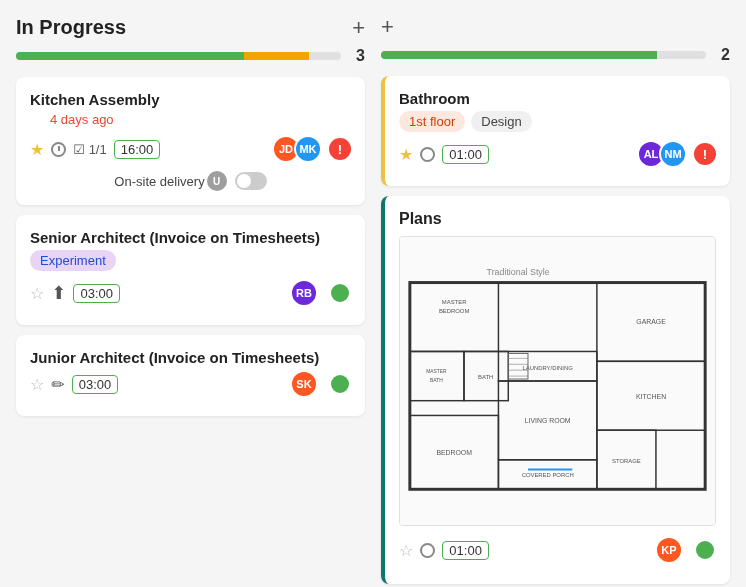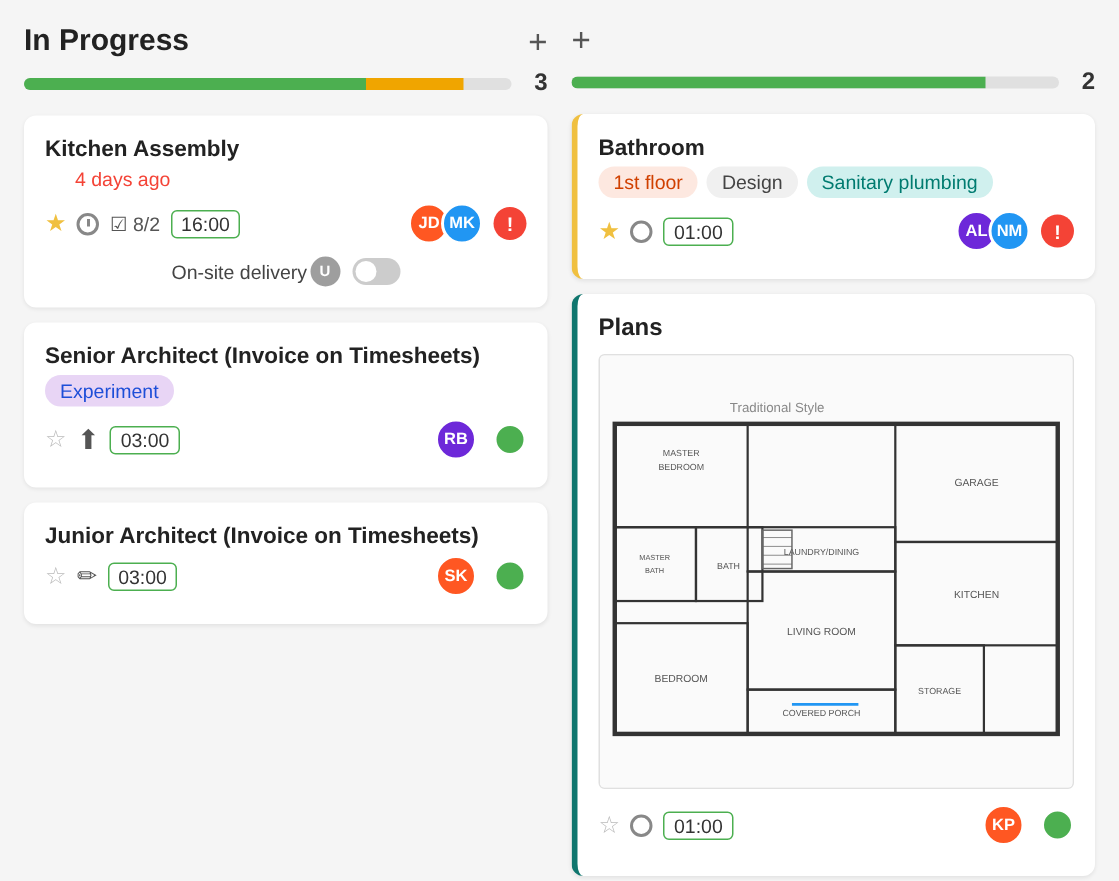--- a/index.html
+++ b/index.html
@@ -240,21 +240,21 @@
       </div>
       <span class="progress-count">3</span>
     </div>
 
     <div class="card">
       <div class="card-title">Kitchen Assembly</div>
       <div class="card-subtitle">4 days ago</div>
       <div class="card-row">
         <span class="icon-star">★</span>
         <span class="icon-clock" style="width:15px;height:15px;border:2px solid #888;border-radius:50%;display:inline-block;flex-shrink:0;"></span>
-        <span class="icon-check">☑ <span>8/2</span></span>
+        <span class="icon-check">☑ <span>1/1</span></span>
         <span class="time-badge">16:00</span>
         <div class="avatars">
           <div class="avatar avatar-orange">JD</div>
           <div class="avatar avatar-blue">MK</div>
         </div>
         <div class="alert-icon">!</div>
       </div>
       <div class="delivery-row">
         <span class="delivery-text">On-site delivery</span>
         <div style="display:flex;align-items:center;gap:6px;">
@@ -306,21 +306,20 @@
         <div class="progress-bar-green" style="width:85%"></div>
       </div>
       <span class="progress-count">2</span>
     </div>
 
     <div class="card" style="border-left:4px solid #f0c040;">
       <div class="card-title">Bathroom</div>
       <div class="card-tags">
         <span class="tag tag-peach">1st floor</span>
         <span class="tag" style="background:#f0f0f0;color:#444;">Design</span>
-        <span class="tag tag-teal">Sanitary plumbing</span>
       </div>
       <div class="card-row">
         <span class="icon-star">★</span>
         <span style="width:15px;height:15px;border:2px solid #888;border-radius:50%;display:inline-block;flex-shrink:0;"></span>
         <span class="time-badge">01:00</span>
         <div class="avatars" style="margin-left:auto;">
           <div class="avatar avatar-purple">AL</div>
           <div class="avatar avatar-blue">NM</div>
         </div>
         <div class="alert-icon">!</div>

